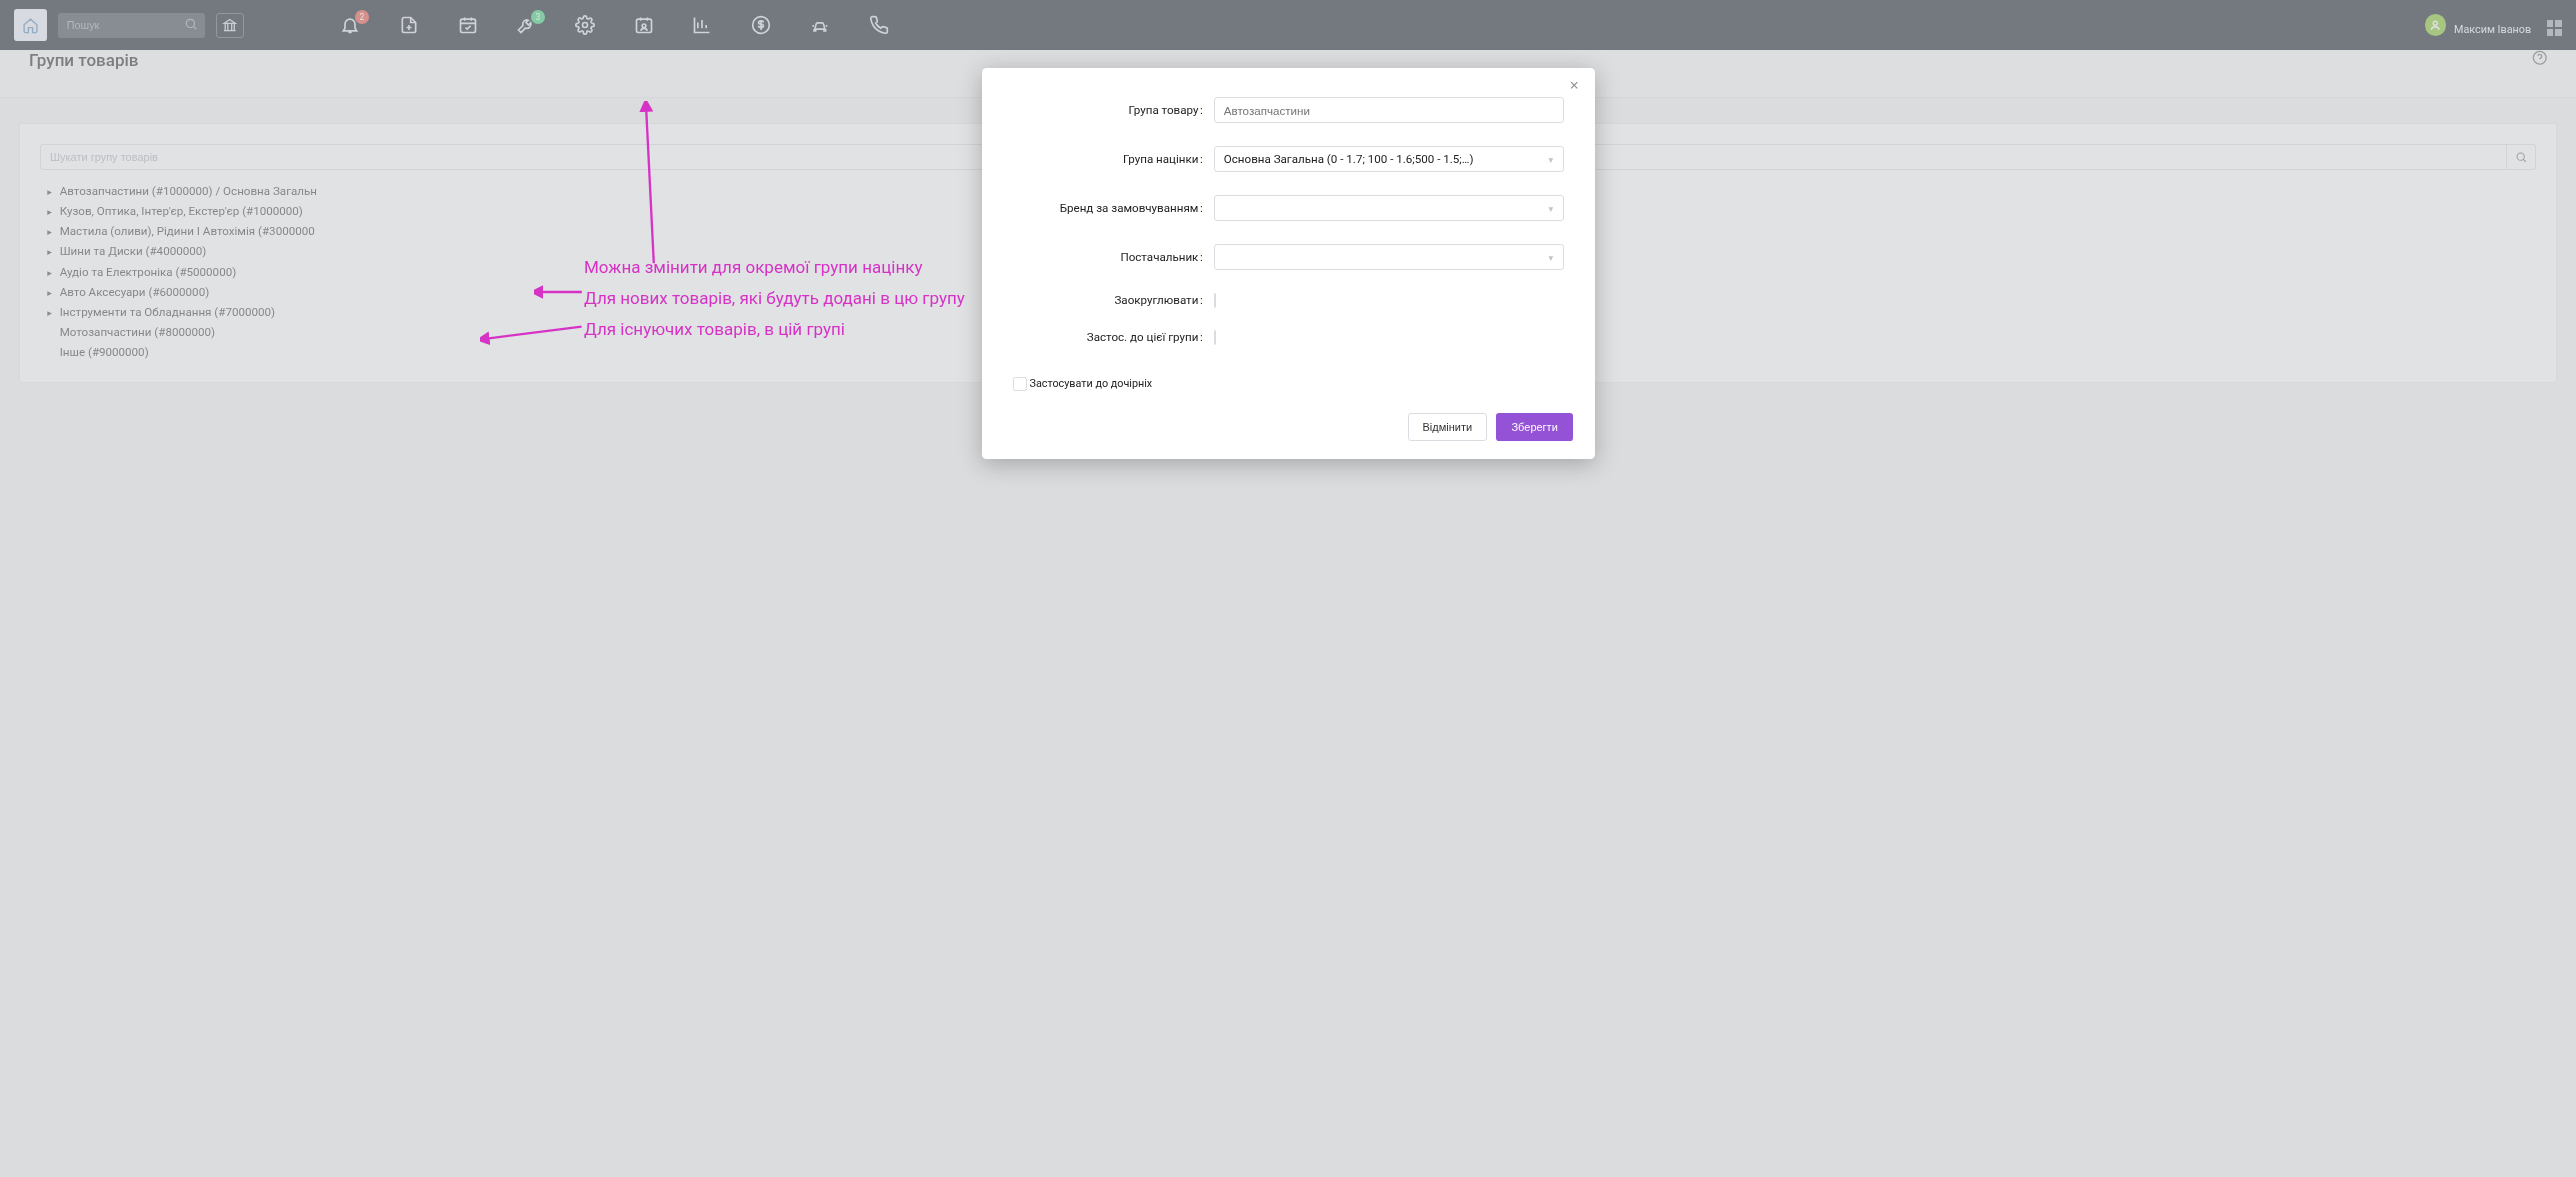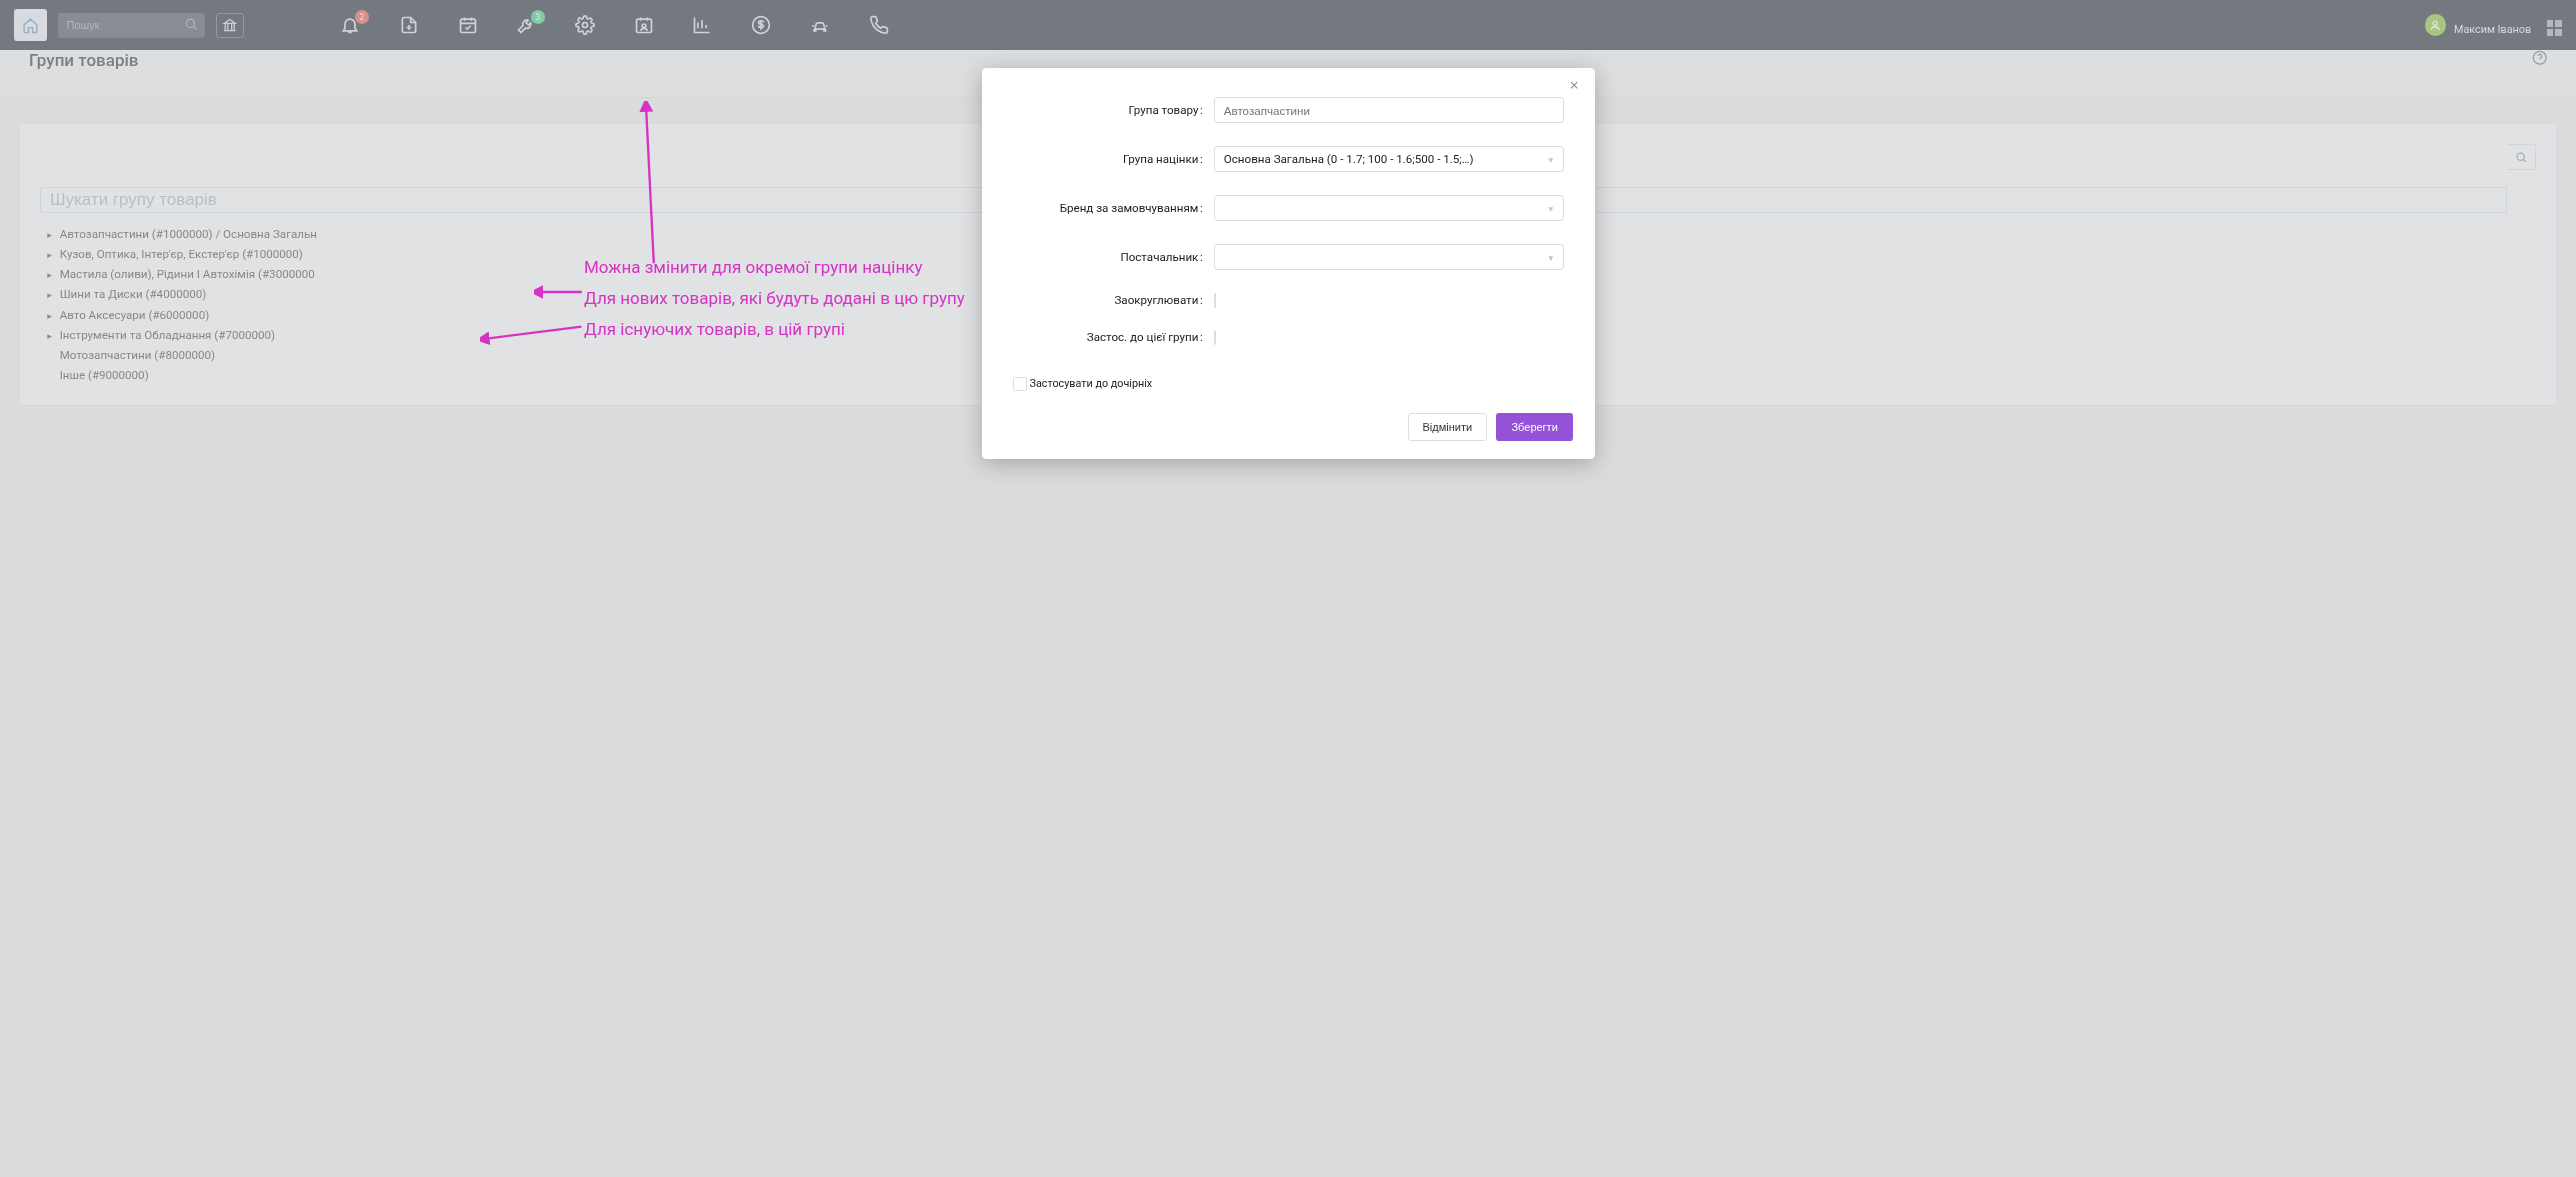--- a/index.html
+++ b/index.html
@@ -28,21 +28,21 @@
 
   
   .page-header { height: 48px; background: #f6f6f6; border-bottom: 0.8px solid #e2e4e7; display:flex; align-items:flex-start; padding: 0 29px; }
   .page-title { font-size: 17px; font-weight: 500; color:#222; }
   .help-icon { margin-left:auto; color:#666; }
 
   
   .content { padding: 25px 18.6px; }
   .panel { background:#fff; border:0.8px solid #e7e9ec; border-radius:3.1px; padding: 20px; }
   .group-search-row { display:flex; gap:0; margin-bottom:10.8px; }
-  .group-search { flex:1; height:26px; border:0.8px solid #d9dde2; border-radius:3.1px 0 0 3.1px; padding:0 9.3px; font-size:17px;margin-top:43px; }
+  .group-search { flex:1; height:26px; border:0.8px solid #d9dde2; border-radius:3.1px 0 0 3.1px; padding:0 9.3px; font-size:11px; }
   .group-search::placeholder { color:#a8afb7; }
   .group-search-btn { width:29px; height:26px; border:0.8px solid #d9dde2; border-left:none; border-radius:0 3.1px 3.1px 0; background:#fff; display:flex; align-items:center; justify-content:center; color:#666; }
 
   .tree { list-style:none; padding-left: 7.7px; }
   .tree li { padding: 3.1px 0; font-size:11.6px; color:#333; }
   .tree li.has-children::before { content:"▸"; display:inline-block; width:12.4px; color:#444; font-size:9.3px; }
   .tree li.no-children::before { content:""; display:inline-block; width:12.4px; }
 
   
   .overlay { position:absolute; inset:0; background: rgba(200,202,205,0.55); display:flex; align-items:flex-start; justify-content:center; padding-top:68px; }
@@ -197,20 +197,21 @@
             <circle cx="11" cy="11" r="7"></circle>
             <path d="m21 21-5-5"></path>
           </svg>
       </button>
     </div>
     <ul class="tree" id="tree-container">
         <li class="has-children">Автозапчастини (#1000000) / Основна Загальн</li>
         <li class="has-children">Кузов, Оптика, Інтер'єр, Екстер'єр (#1000000)</li>
         <li class="has-children">Мастила (оливи), Рідини І Автохімія (#3000000</li>
         <li class="has-children">Шини та Диски (#4000000)</li>
+        <li class="has-children">Аудіо та Електроніка (#5000000)</li>
         <li class="has-children">Авто Аксесуари (#6000000)</li>
         <li class="has-children">Інструменти та Обладнання (#7000000)</li>
         <li class="no-children">Мотозапчастини (#8000000)</li>
         <li class="no-children">Інше (#9000000)</li>
       </ul>
   </div>
 </div>
 
 <div class="overlay">
   <div class="modal">

